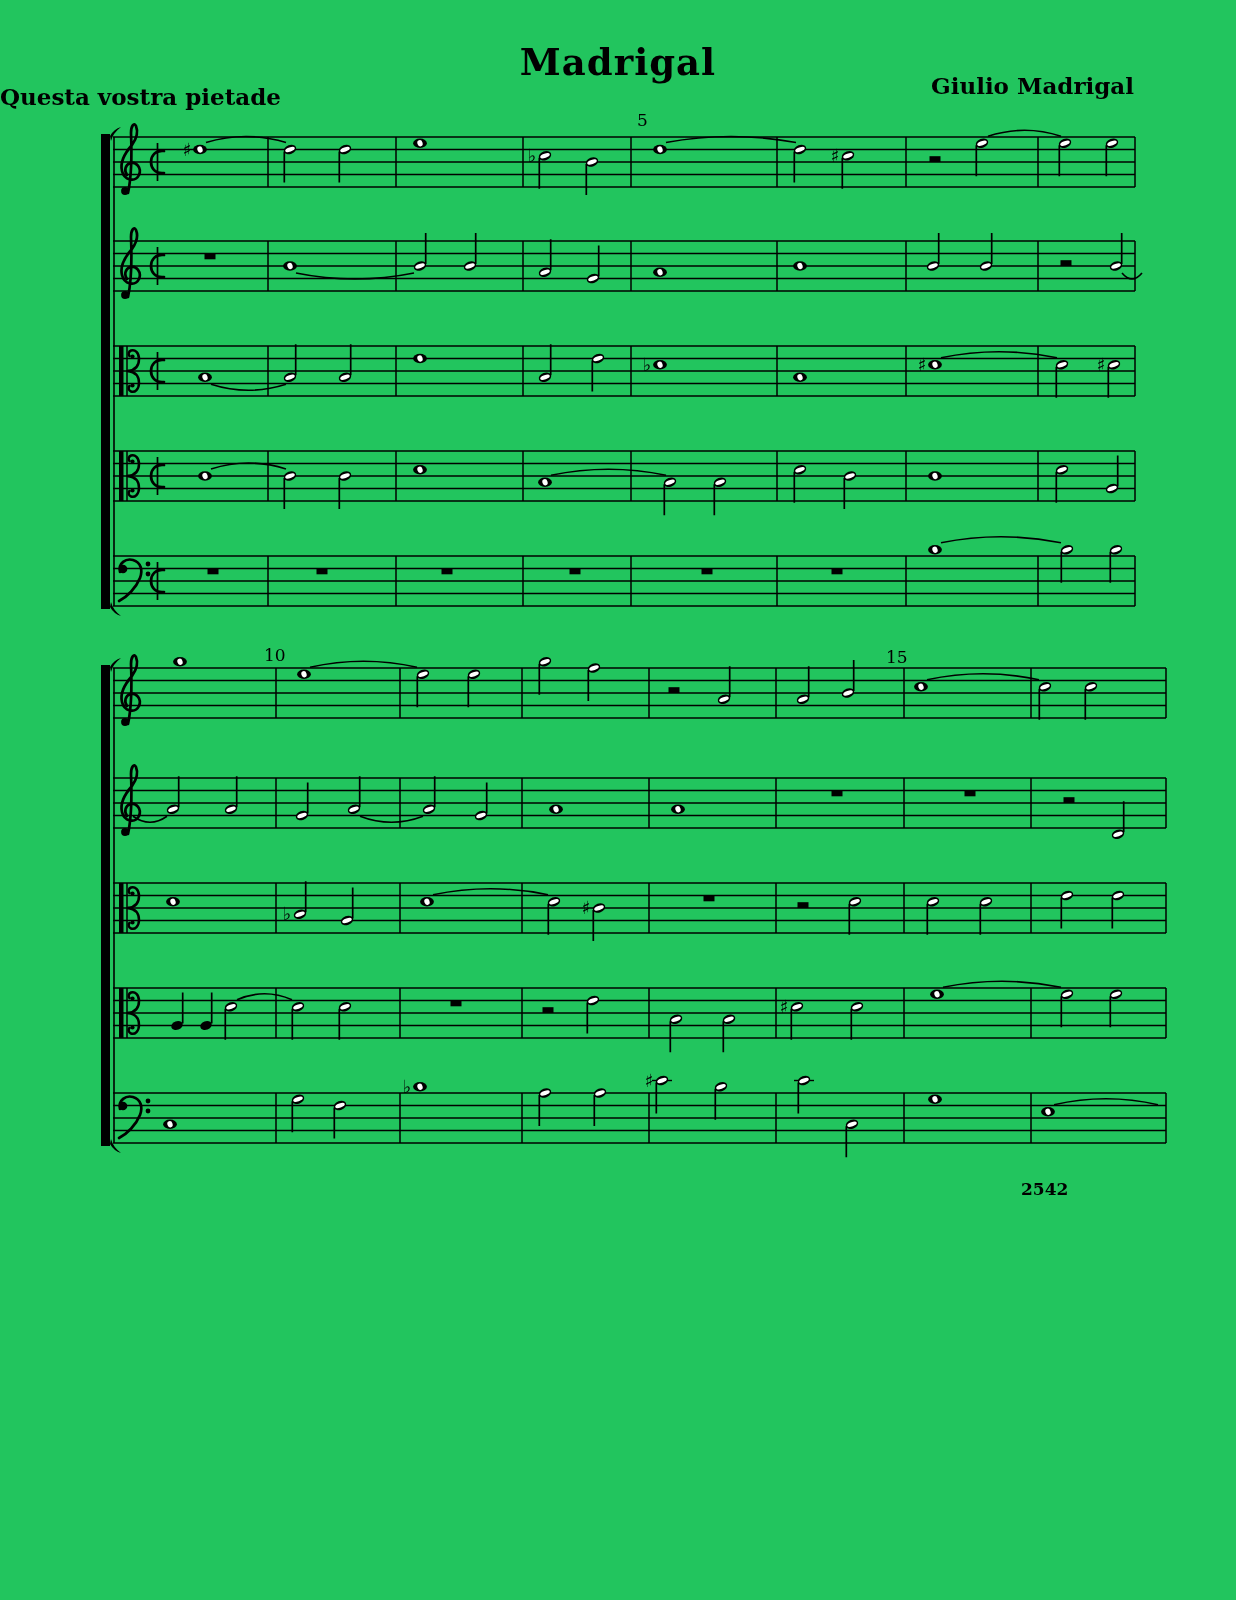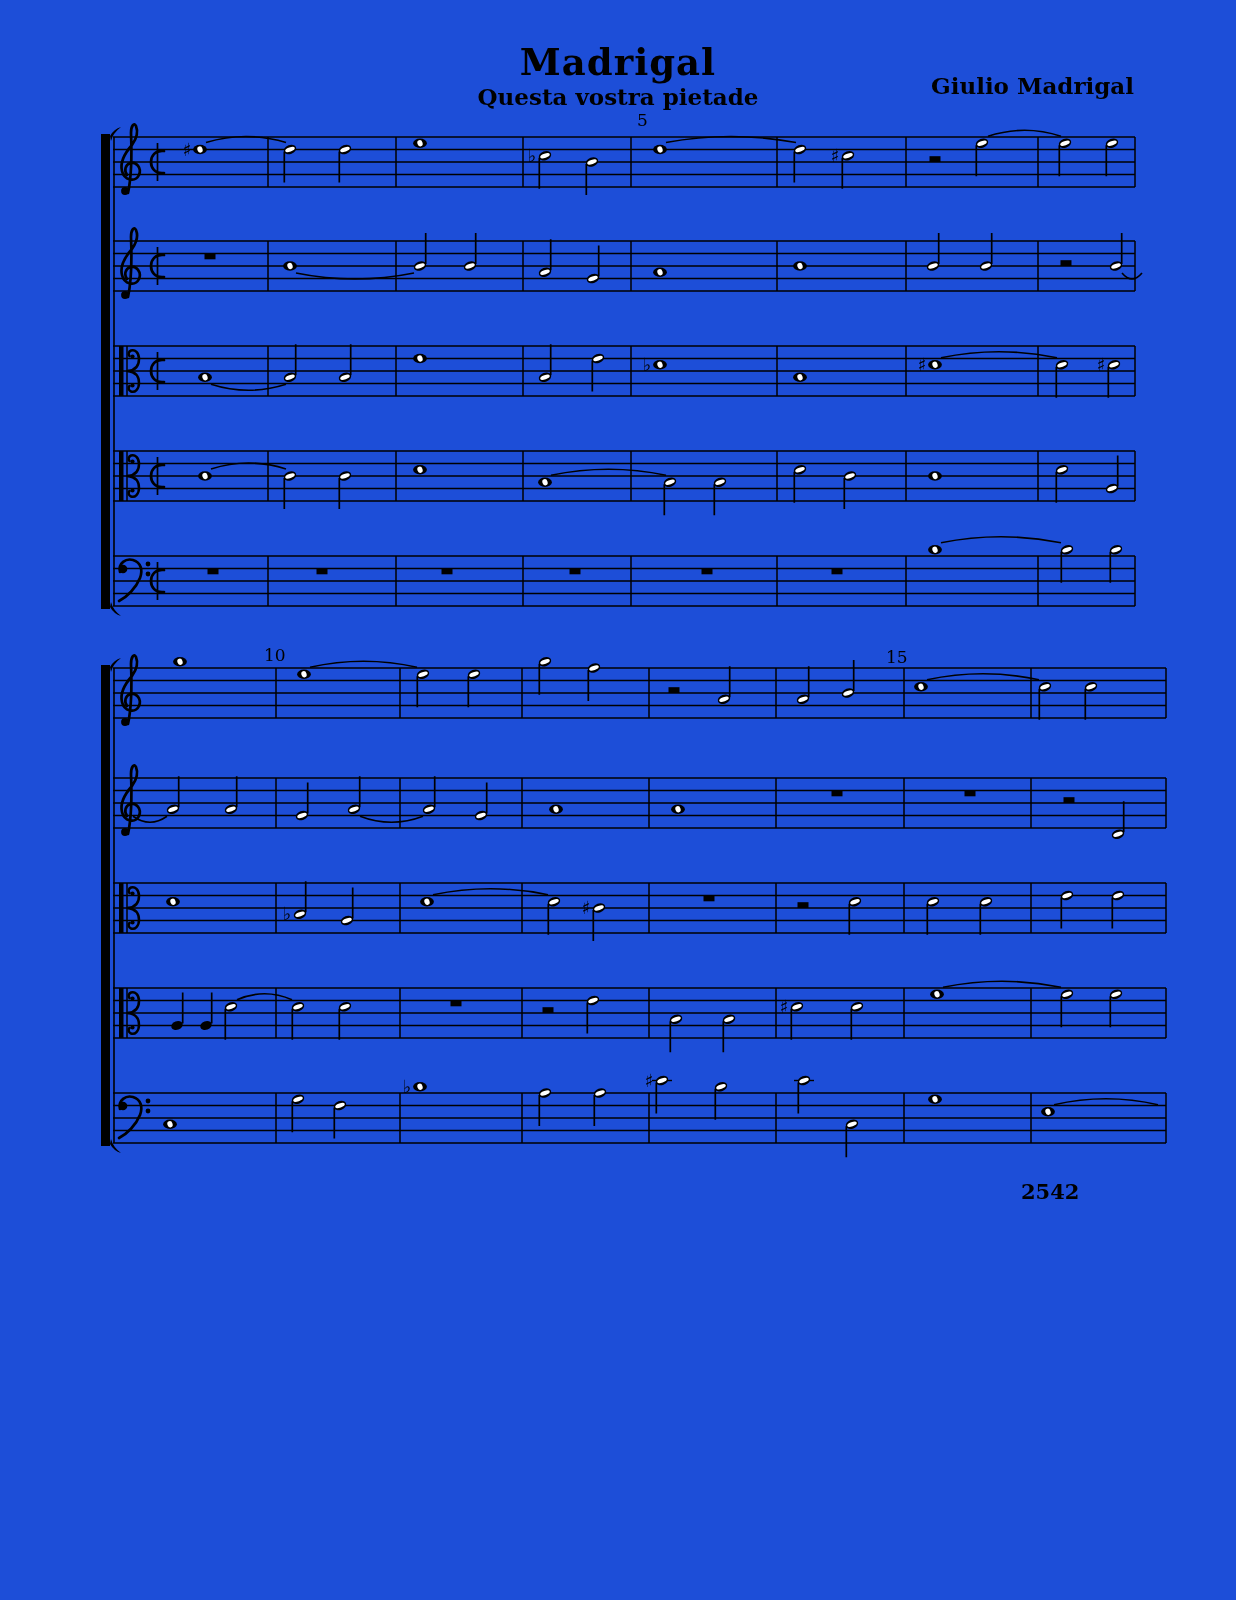--- a/index.html
+++ b/index.html
@@ -1,23 +1,23 @@
 <!DOCTYPE html>
 <html><head>
 <meta charset="utf-8">
 <style>
   html,body{margin:0;padding:0;background:#e8e8e8;}
-  .page{position:relative;width:1236px;height:1600px;background:#1d4ed8;overflow:hidden;
+  .page{position:relative;width:1236px;height:1600px;background:#22c55e;overflow:hidden;
         font-family:"DejaVu Serif","Liberation Serif",serif;color:#000;}
   .title{position:absolute;top:40px;left:0;width:100%;text-align:center;
          font-weight:bold;font-size:37px;letter-spacing:1px;}
-  .subtitle{position:absolute;top:83px;left:0;width:100%;text-align:center;
+  .subtitle{position:absolute;top:83px;left:0;width:100%;text-align:left;
             font-weight:bold;font-size:23px;}
   .composer{position:absolute;top:72px;right:102px;font-weight:bold;font-size:23px;}
-  .plate{position:absolute;top:1179px;left:1021px;font-weight:bold;font-size:21px;}
+  .plate{position:absolute;top:1179px;left:1021px;font-weight:bold;font-size:17px;}
   svg.score{position:absolute;top:0;left:0;}
 </style>
 </head>
 <body>
 
 <div class="page">
   <div class="title">Madrigal</div>
   <div class="subtitle">Questa vostra pietade</div>
   <div class="composer">Giulio Madrigal</div>
   <svg class="score" width="1236" height="1600" viewBox="0 0 1236 1600">

